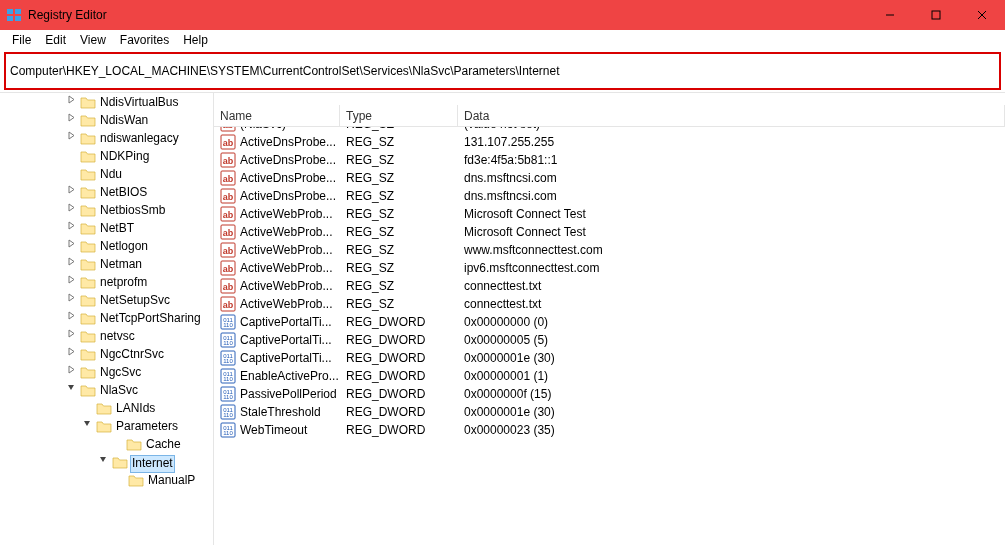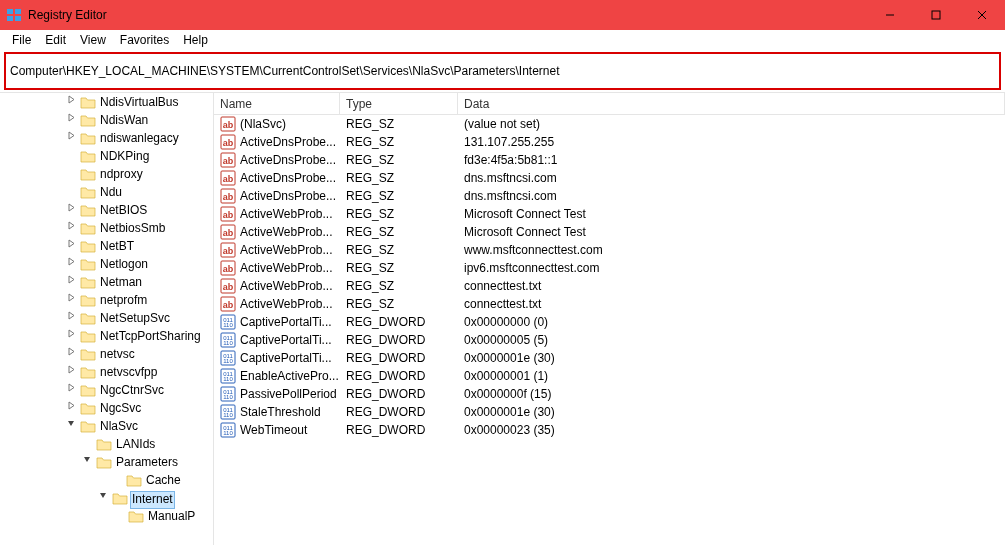--- a/index.html
+++ b/index.html
@@ -106,21 +106,21 @@
   .list {
     flex: 1;
     overflow: auto;
   }
   .list-header {
     display: flex;
     height: 22px;
     align-items: flex-start;
     border-bottom: 1px solid #e5e5e5;
     position: sticky;
-    top: 0;
+    top: 12px;
     background: #fff;
   }
   .list-header .col {
     padding-left: 6px;
     border-right: 1px solid #e5e5e5;
     height: 100%;
     display: flex;
     align-items: center;
     color: #333;
   }
@@ -279,29 +279,20 @@
         </span>
         <span class="label">NDKPing</span>
       </div>
       <div class="tree-row" style="padding-left: 64px;">
         <span class="expander"></span>
         <span class="folder-icon">
           <svg width="16" height="14">
             <use href="#folder"></use>
           </svg>
         </span>
-        <span class="label">ndproxy</span>
-      </div>
-      <div class="tree-row" style="padding-left: 64px;">
-        <span class="expander"></span>
-        <span class="folder-icon">
-          <svg width="16" height="14">
-            <use href="#folder"></use>
-          </svg>
-        </span>
         <span class="label">Ndu</span>
       </div>
       <div class="tree-row" style="padding-left: 64px;">
         <span class="expander"><svg width="9" height="9">
             <path d="M2 1 L7 4.5 L2 8 Z" fill="none" stroke="#777" stroke-width="1"></path>
           </svg></span>
         <span class="folder-icon">
           <svg width="16" height="14">
             <use href="#folder"></use>
           </svg>
@@ -388,31 +379,20 @@
       <div class="tree-row" style="padding-left: 64px;">
         <span class="expander"><svg width="9" height="9">
             <path d="M2 1 L7 4.5 L2 8 Z" fill="none" stroke="#777" stroke-width="1"></path>
           </svg></span>
         <span class="folder-icon">
           <svg width="16" height="14">
             <use href="#folder"></use>
           </svg>
         </span>
         <span class="label">netvsc</span>
-      </div>
-      <div class="tree-row" style="padding-left: 64px;">
-        <span class="expander"><svg width="9" height="9">
-            <path d="M2 1 L7 4.5 L2 8 Z" fill="none" stroke="#777" stroke-width="1"></path>
-          </svg></span>
-        <span class="folder-icon">
-          <svg width="16" height="14">
-            <use href="#folder"></use>
-          </svg>
-        </span>
-        <span class="label">netvscvfpp</span>
       </div>
       <div class="tree-row" style="padding-left: 64px;">
         <span class="expander"><svg width="9" height="9">
             <path d="M2 1 L7 4.5 L2 8 Z" fill="none" stroke="#777" stroke-width="1"></path>
           </svg></span>
         <span class="folder-icon">
           <svg width="16" height="14">
             <use href="#folder"></use>
           </svg>
         </span>

